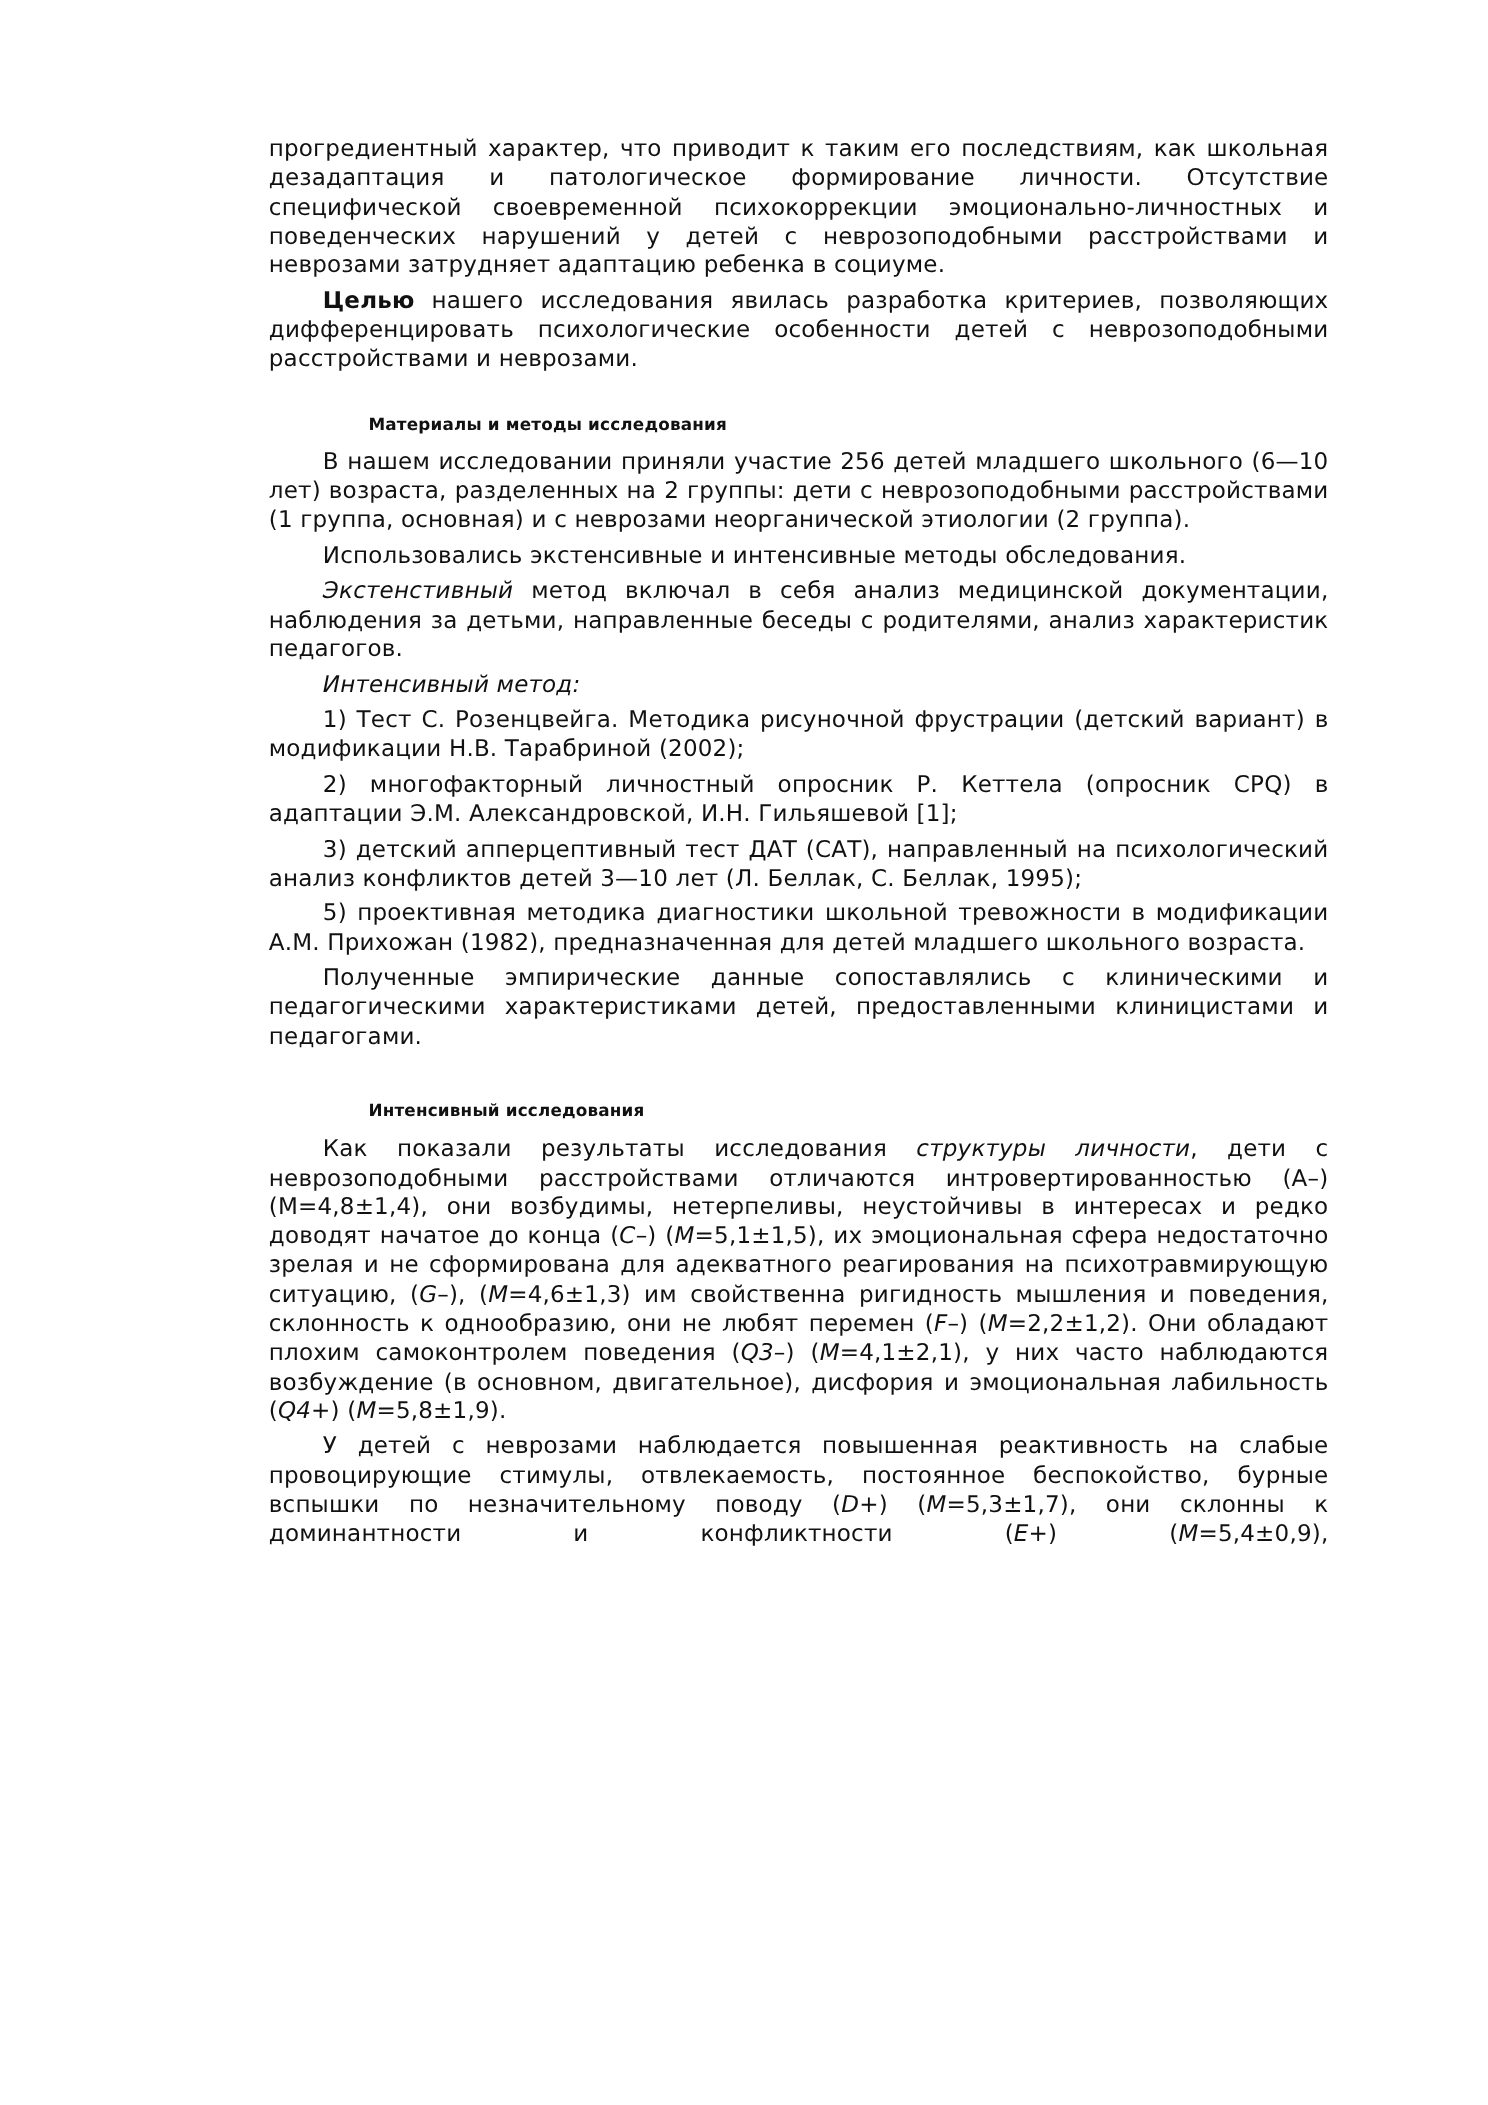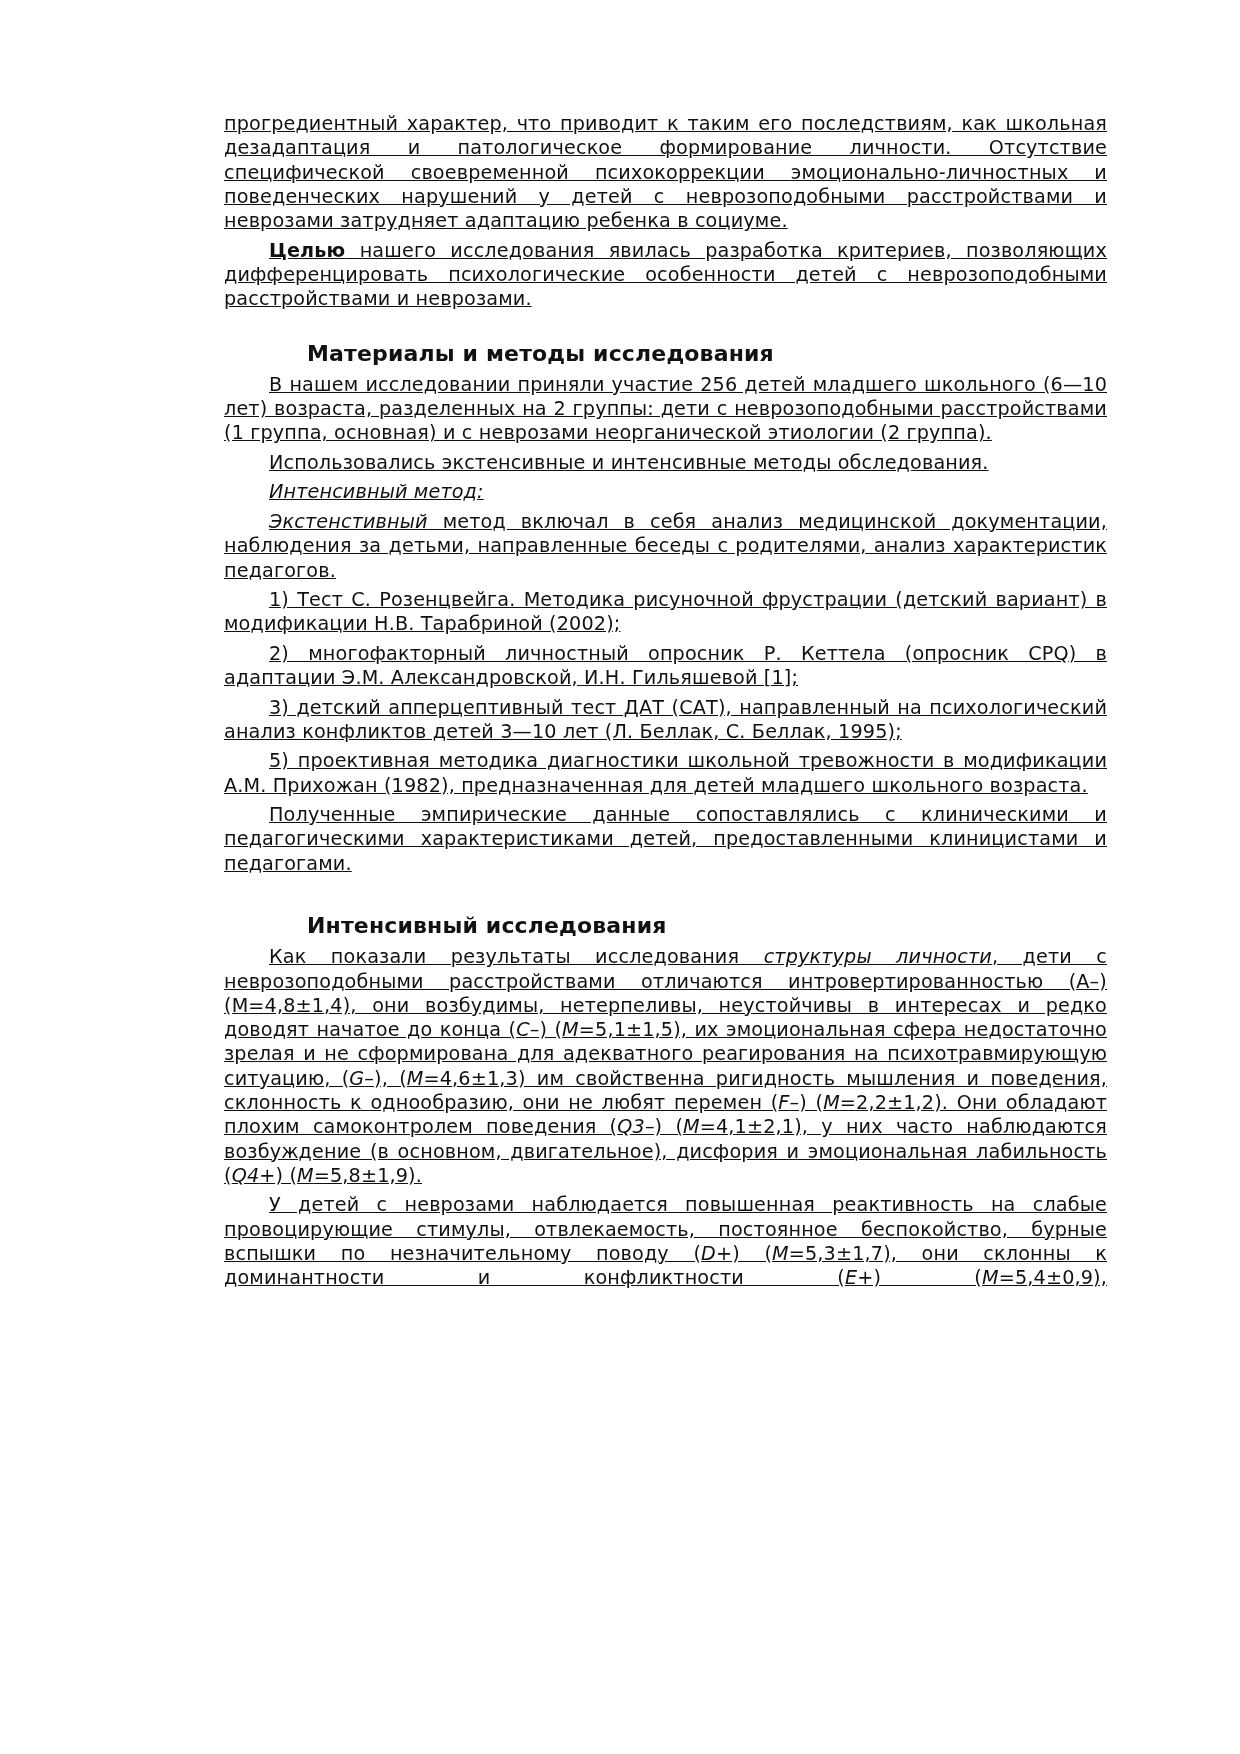--- a/index.html
+++ b/index.html
@@ -3,48 +3,48 @@
 <meta charset="utf-8">
 <style>
   html, body { margin: 0; padding: 0; background: #ffffff; }
   body { width: 1240px; height: 1754px; position: relative; overflow: hidden; }
   .page {
     position: absolute; left: 224px; top: 112px; width: 883px;
     font-family: "DejaVu Sans", sans-serif;
     font-size: 19.2px; line-height: 24.3px; color: #111;
     letter-spacing: 0.15px;
   }
-  p { margin: 0 0 5.2px 0; text-align: justify; text-indent: 0; text-decoration: underline; }
+  p { margin: 0 0 5.2px 0; text-align: justify; text-indent: 0; }
   p.ind { text-indent: 45px; }
   p.last { text-align-last: justify; }
   h2 {
     margin: 28px 0 7px 0; padding-left: 83px;
-    font-size: 22px; line-height: 24.3px; font-weight: bold;
+    font-size: 14px; line-height: 24.3px; font-weight: bold;
     font-family: "DejaVu Sans", sans-serif;
   }
   h2.first { margin-top: 30px; }
   h2.second { margin-top: 38px; }
   b { font-weight: bold; }
   i { font-style: italic; }
 </style>
 </head>
 <body>
 
 <div class="page">
 
   <p>прогредиентный характер, что приводит к таким его последствиям, как школьная дезадаптация и патологическое формирование личности. Отсутствие специфической своевременной психокоррекции эмоционально-личностных и поведенческих нарушений у детей с неврозоподобными расстройствами и неврозами затрудняет адаптацию ребенка в социуме.</p>
 
   <p class="ind"><b>Целью</b><span> нашего исследования явилась разработка критериев, позволяющих дифференцировать психологические особенности детей с неврозоподобными расстройствами и неврозами.</span></p>
 
   <h2 class="first">Материалы и методы исследования</h2>
 
   <p class="ind">В нашем исследовании приняли участие 256 детей младшего школьного (6—10 лет) возраста, разделенных на 2 группы: дети с неврозоподобными расстройствами (1 группа, основная) и с неврозами неорганической этиологии (2 группа).</p>
   <p class="ind">Использовались экстенсивные и интенсивные методы обследования.</p>
+  <p class="ind"><i>Экстенстивный</i><span> метод включал в себя анализ медицинской документации, наблюдения за детьми, направленные беседы с родителями, анализ характеристик педагогов.</span></p>
   <p class="ind"><i>Интенсивный метод:</i></p>
-  <p class="ind"><i>Экстенстивный</i><span> метод включал в себя анализ медицинской документации, наблюдения за детьми, направленные беседы с родителями, анализ характеристик педагогов.</span></p>
 
   <p class="ind">1) Тест С. Розенцвейга. Методика рисуночной фрустрации (детский вариант) в модификации Н.В. Тарабриной (2002);</p>
   <p class="ind">2) многофакторный личностный опросник Р. Кеттела (опросник CPQ) в адаптации Э.М. Александровской, И.Н. Гильяшевой [1];</p>
   <p class="ind">3) детский апперцептивный тест ДАТ (САТ), направленный на психологический анализ конфликтов детей 3—10 лет (Л. Беллак, С. Беллак, 1995);</p>
   <p class="ind">5) проективная методика диагностики школьной тревожности в модификации А.М. Прихожан (1982), предназначенная для детей младшего школьного возраста.</p>
 
   <p class="ind">Полученные эмпирические данные сопоставлялись с клиническими и педагогическими характеристиками детей, предоставленными клиницистами и педагогами.</p>
 
   <h2 class="second">Интенсивный исследования</h2>
 

